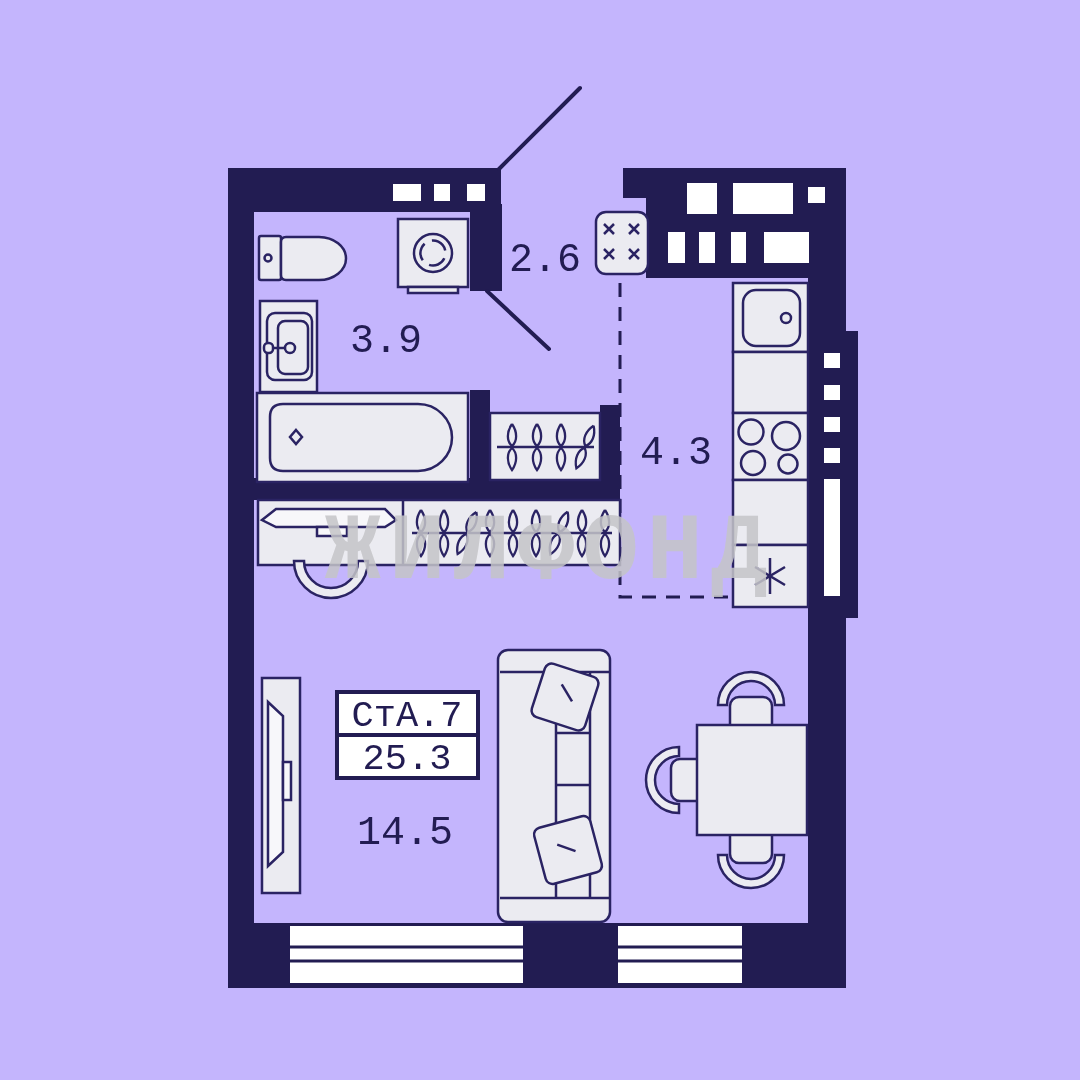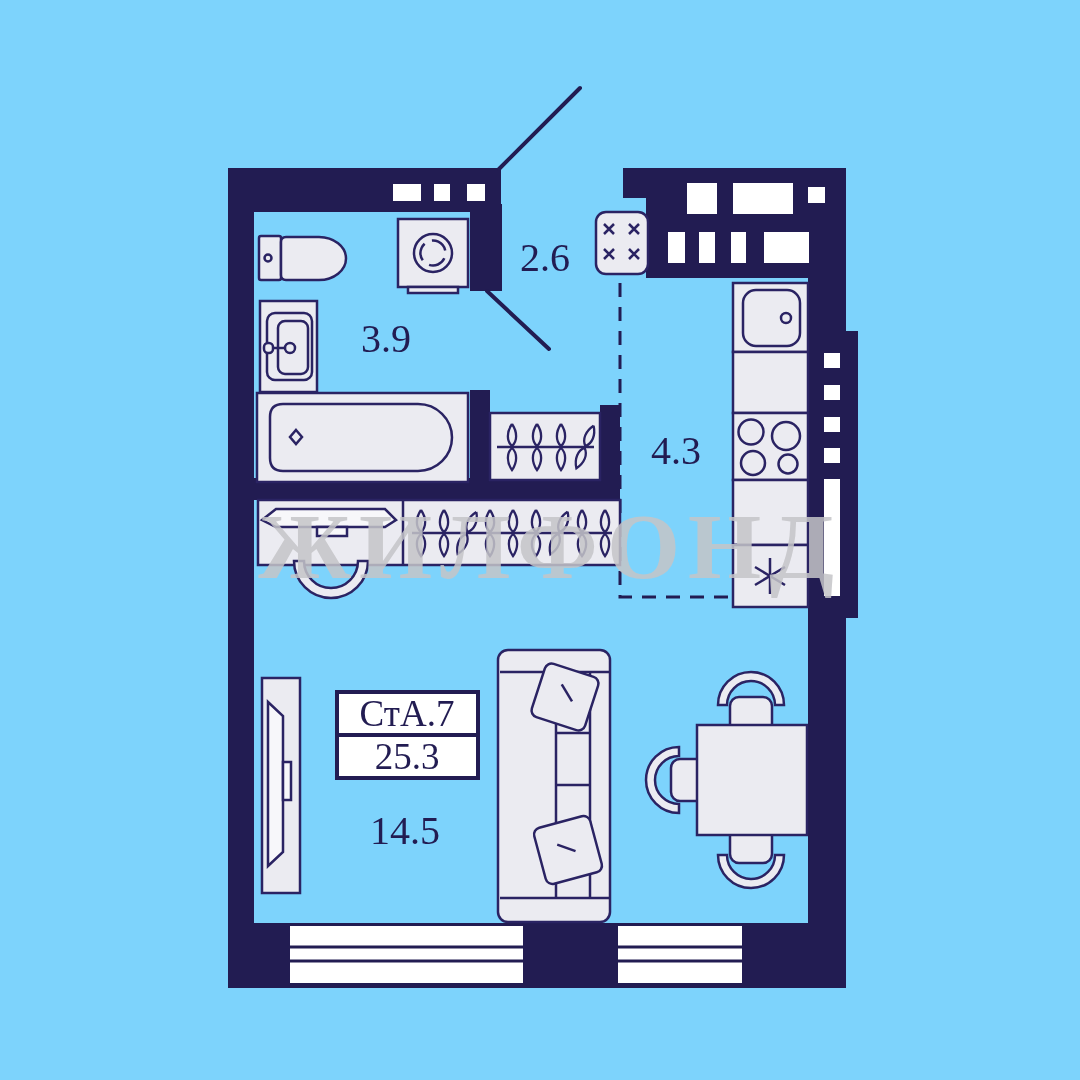--- a/index.html
+++ b/index.html
@@ -1,17 +1,17 @@
 <!DOCTYPE html>
 <html><head>
 <meta charset="utf-8">
 <style>
   html,body{margin:0;padding:0;background:#ffffff;}
-  .stage{position:relative;width:1080px;height:1080px;background:#7dd3fc;overflow:hidden;
-         font-family:Liberation Serif, serif;}
+  .stage{position:relative;width:1080px;height:1080px;background:#c4b5fd;overflow:hidden;
+         font-family:Liberation Mono, monospace;}
   svg{position:absolute;left:0;top:0;}
   .wall{fill:#221c52;stroke:none;}
   .cut{fill:#ffffff;stroke:none;}
   .furn{fill:#ebebf1;stroke:#2a2363;stroke-width:2.5;}
   .furn-w{fill:#f7f7fa;stroke:#2a2363;stroke-width:2.5;}
   .ln{fill:none;stroke:#2a2363;stroke-width:2.5;}
   .ln-thick{fill:none;stroke:#221c52;stroke-width:4;}
   .door{fill:none;stroke:#221c52;stroke-width:4;stroke-linecap:round;}
   .dash{fill:none;stroke:#221c52;stroke-width:3;stroke-dasharray:14 10;}
   .room-label{fill:#221c52;font-size:40px;font-weight:500;text-anchor:middle;}

